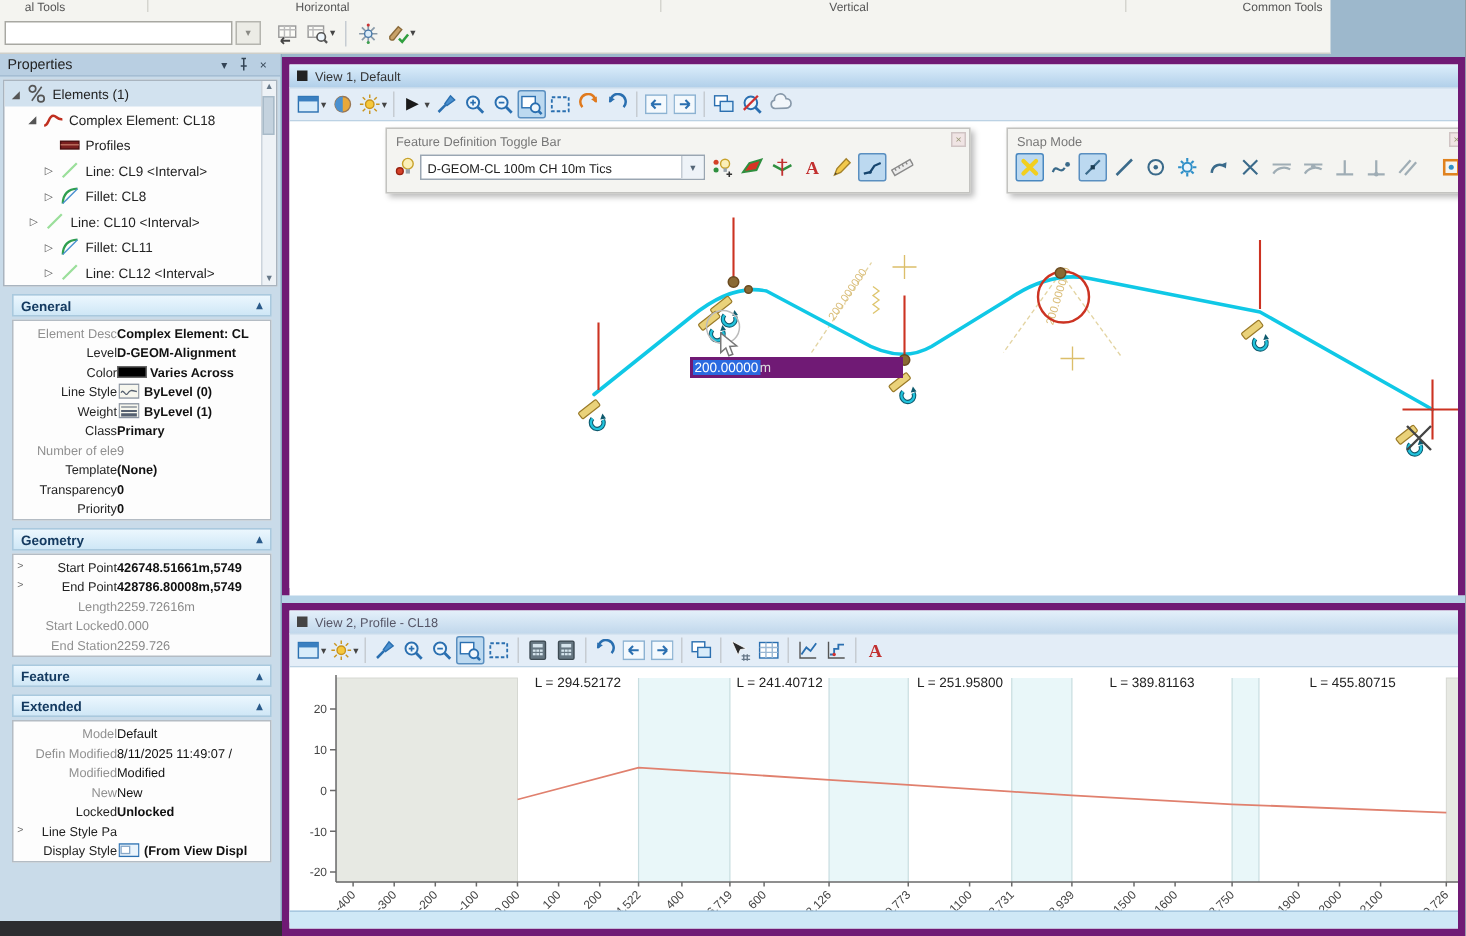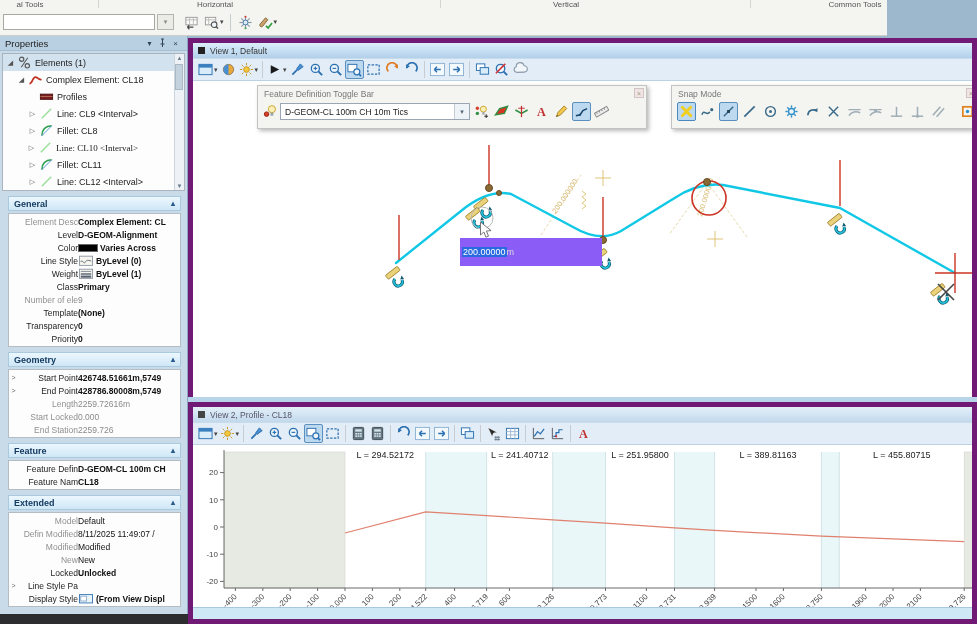--- a/index.html
+++ b/index.html
@@ -53,21 +53,21 @@
   .splitter{position:absolute;left:188px;width:789px;height:5px;background:#b8d4e8;}
   
   .float-bar{position:absolute;background:#f4f4f1;border:1px solid #c3c3c0;box-shadow:2px 2px 4px rgba(0,0,0,.28);}
   .fb-title{font-size:8.5px;color:#777;padding:3px 6px 1px 6px;}
   .fb-close{position:absolute;top:2px;right:2px;width:10px;height:10px;border:1px solid #d0c4c4;background:#f0e4e4;color:#997;font-size:7px;display:flex;align-items:center;justify-content:center;}
   .fb-row{display:flex;align-items:center;gap:2px;padding:2px 5px 4px 5px;}
   .combo{display:flex;align-items:center;width:190px;height:17px;border:1px solid #9aa6b2;background:#fff;}
   .combo .cv{flex:1;font-size:8.5px;color:#222;padding:0 4px;white-space:nowrap;overflow:hidden;}
   .combo .ca{width:15px;height:15px;border-left:1px solid #c4ccd4;background:#eef3f8;display:flex;align-items:center;justify-content:center;font-size:7px;color:#567;}
   
-  .tooltip{position:absolute;left:267px;top:157px;width:142px;height:28px;background:#8b5cf6;display:flex;align-items:center;padding-left:2px;font-size:9px;}
+  .tooltip{position:absolute;left:267px;top:157px;width:142px;height:14px;background:#701a75;display:flex;align-items:center;padding-left:2px;font-size:9px;}
   .tt-sel{background:#2a6ae0;color:#fff;padding:0 1px;}
   .tt-unit{color:#ddd;}
   .cursor{position:absolute;left:286px;top:140px;pointer-events:none;}
   .strip2{position:absolute;left:0;right:0;bottom:0;height:12px;background:#cfe8f6;border-top:1px solid #a8c8e0;}
 </style>
 </head>
 <body>
 
 <div class="screen">
 
@@ -194,21 +194,21 @@
           <div class="tree-row" style="padding-left: 24px;">
             <span class="texp">▷</span>
             <span class="tic icon">
               <svg viewBox="0 0 16 16" width="15" height="15">
                 <path d="M3 13.5Q3.5 3.5 13.5 3" fill="none" stroke="#2f9f4f" stroke-width="1.6"></path>
                 <line x1="3" y1="13.5" x2="13.5" y2="3" stroke="#4a90d0"></line>
               </svg>
             </span>
             <span>Fillet: CL8</span>
           </div>
-          <div class="tree-row" style="padding-left: 23px; font-family: Liberation Serif, serif;">
+          <div class="tree-row" style="padding-left: 14px;">
             <span class="texp">▷</span>
             <span class="tic icon">
               <svg viewBox="0 0 16 16" width="15" height="15">
                 <line x1="3" y1="13" x2="13" y2="3" stroke="#9adf9a" stroke-width="1.6"></line>
               </svg>
             </span>
             <span>Line: CL10 &lt;Interval&gt;</span>
           </div>
           <div class="tree-row" style="padding-left: 24px;">
             <span class="texp">▷</span>
@@ -368,36 +368,20 @@
             <span class="plabel muted">End Station</span>
             <span class="pval muted">
               <span>2259.726</span>
             </span>
           </div>
         </div>
         <div class="sect-h">
           <span>Feature</span>
           <span class="sp"></span>
           <span class="chev">▴</span>
-        </div>
-        <div class="sect-box">
-          <div class="prow">
-            <span class="pexp"></span>
-            <span class="plabel">Feature Defin</span>
-            <span class="pval b">
-              <span>D-GEOM-CL 100m CH</span>
-            </span>
-          </div>
-          <div class="prow">
-            <span class="pexp"></span>
-            <span class="plabel">Feature Nam</span>
-            <span class="pval b">
-              <span>CL18</span>
-            </span>
-          </div>
         </div>
         <div class="sect-h">
           <span>Extended</span>
           <span class="sp"></span>
           <span class="chev">▴</span>
         </div>
         <div class="sect-box">
           <div class="prow">
             <span class="pexp"></span>
             <span class="plabel muted">Model</span>

